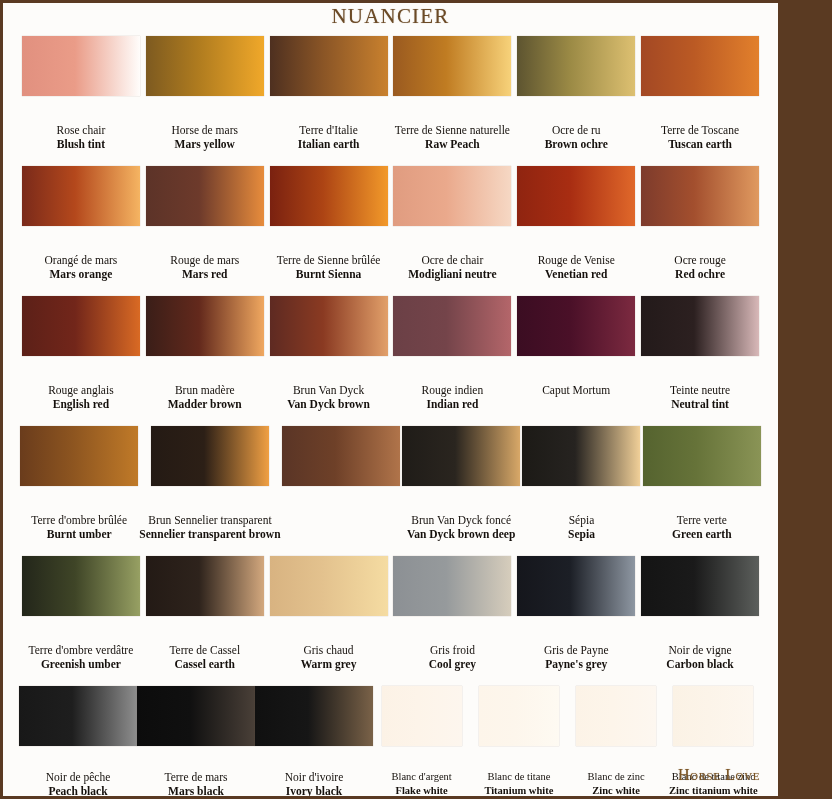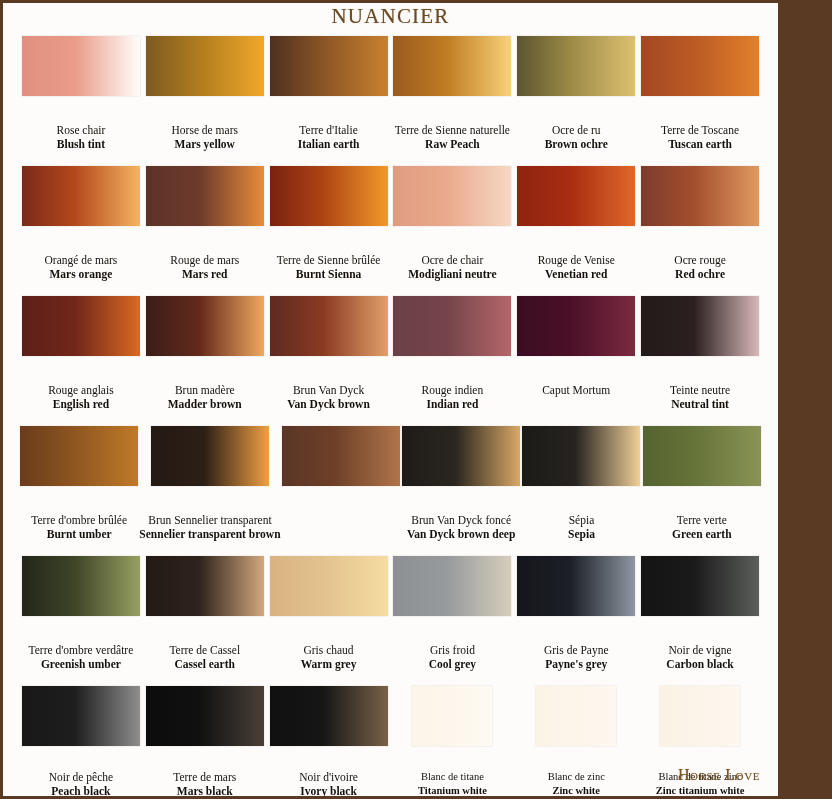--- a/index.html
+++ b/index.html
@@ -327,20 +327,27 @@
           </div>
         </div>
         <div class="cell">
           <div class="swatch" style="background: linear-gradient(to right, rgb(16, 16, 16) 0%, rgb(22, 22, 22) 45%, rgb(122, 98, 72) 100%);"></div>
           <div class="labels">
             <span class="fr">Noir d'ivoire</span>
             <span class="en">Ivory black</span>
           </div>
         </div>
         <div class="cell">
+          <div class="swatch narrow" style="background: linear-gradient(to right, rgb(252, 242, 230) 0%, rgb(253, 244, 233) 45%, rgb(253, 246, 238) 100%);"></div>
+          <div class="labels small">
+            <span class="fr">Blanc d'argent</span>
+            <span class="en">Flake white</span>
+          </div>
+        </div>
+        <div class="cell">
           <div class="swatch narrow" style="background: linear-gradient(to right, rgb(253, 245, 234) 0%, rgb(253, 246, 236) 45%, rgb(254, 250, 242) 100%);"></div>
           <div class="labels small">
             <span class="fr">Blanc de titane</span>
             <span class="en">Titanium white</span>
           </div>
         </div>
         <div class="cell">
           <div class="swatch narrow" style="background: linear-gradient(to right, rgb(252, 243, 231) 0%, rgb(253, 245, 234) 45%, rgb(253, 247, 240) 100%);"></div>
           <div class="labels small">
             <span class="fr">Blanc de zinc</span>

